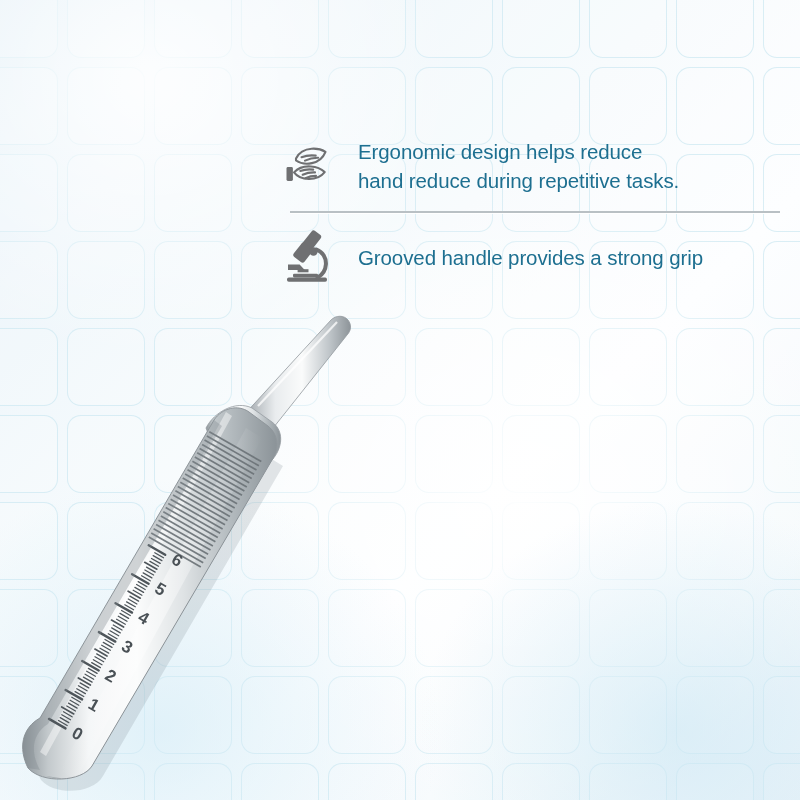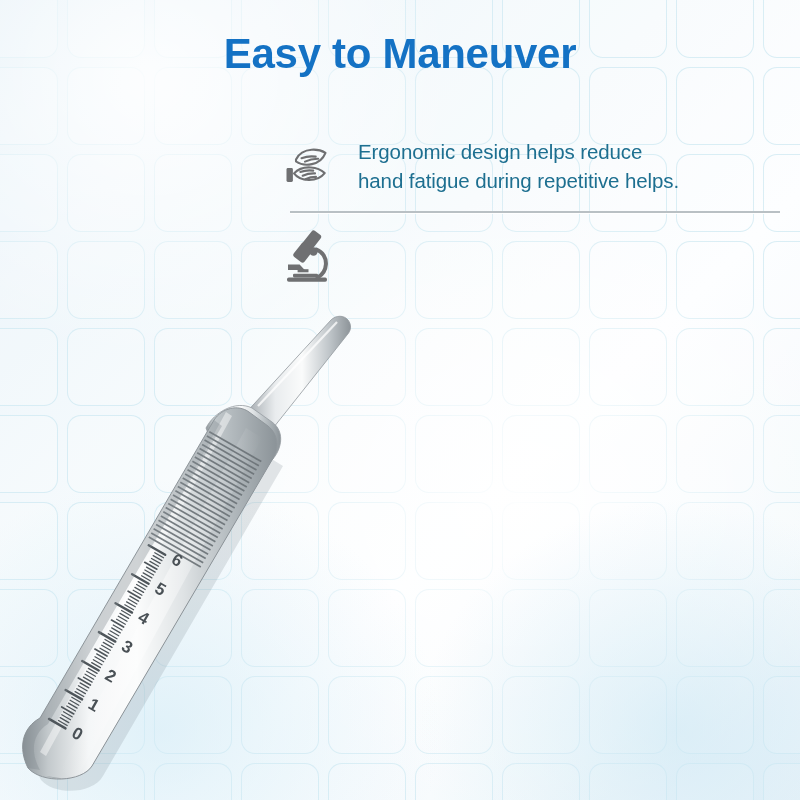--- a/index.html
+++ b/index.html
@@ -82,21 +82,21 @@
 
   
   .features {
     position: absolute;
     left: 282px;
     top: 134px;
     width: 500px;
   }
   .feature-row {
     display: flex;
-    align-items: flex-end;
+    align-items: center;
     gap: 14px;
   }
   .feature-icon {
     flex: 0 0 auto;
     width: 62px;
     height: 58px;
     display: flex;
     align-items: center;
     justify-content: center;
   }
@@ -252,42 +252,41 @@
       <div class="tile" style="left: 522px; top: 783px;"></div>
       <div class="tile" style="left: 609px; top: 783px;"></div>
       <div class="tile" style="left: 696px; top: 783px;"></div>
       <div class="tile" style="left: 783px; top: 783px;"></div>
     </div>
   <div class="bg-glow-tl"></div>
   <div class="bg-glow-center"></div>
   <div class="bg-tint-bl"></div>
   <div class="bg-tint-br"></div>
 
-  <div class="headline">Easy to Maneuver</div>
 
   <div class="features">
 
     <div class="feature-row">
       <div class="feature-icon">
         <svg width="56" height="52" viewBox="0 0 56 52" aria-hidden="true">
           <g fill="none" stroke="#6f7072" stroke-width="2.1" stroke-linejoin="round" stroke-linecap="round">
             <path d="M11 19.5c2.5-5.4 8.6-9.3 15.6-9.8 5.4-.4 10.2.9 13.9 3.1-2.2 5.6-7.2 9.9-13.6 11.3-5.9 1.3-11.7.3-15.9-2.6z"></path>
             <path d="M16.5 18.2c4.2-1.6 9.2-2.2 14.2-1.6"></path>
             <path d="M20 21.6c4-1.9 8.6-2.9 13.2-2.8"></path>
             <path d="M9 33.4c3.9-4.1 10.1-6.4 16.8-5.9 5.7.4 10.6 2.5 13.9 5.6-3.4 4.3-9.2 7-15.9 6.9-6.2-.1-11.7-2.4-14.8-6.6z"></path>
             <path d="M15.3 31.9c3.9-1.4 8.4-1.9 12.9-1.3"></path>
             <path d="M17.7 35.7c3.8-1.7 8.1-2.5 12.3-2.3"></path>
             <path d="M20.4 39.2c3.3-1.5 7-2.3 10.6-2.3"></path>
           </g>
           <rect x="1.5" y="28" width="6.4" height="14" rx="1.4" fill="#6f7072"></rect>
         </svg>
       </div>
       <div class="feature-text">
         <div>Ergonomic design helps reduce</div>
-        <div>hand fatigue during repetitive helps.</div>
+        <div>hand reduce during repetitive tasks.</div>
       </div>
     </div>
 
     <div class="feature-divider"></div>
 
     <div class="feature-row">
       <div class="feature-icon">
         <svg width="56" height="54" viewBox="0 0 56 54" aria-hidden="true">
           <g fill="#6f7072">
             <rect x="20.5" y="1.5" width="11.5" height="21" rx="2.6" transform="rotate(38 26 12)"></rect>
@@ -295,20 +294,21 @@
             <circle cx="28.5" cy="22.5" r="4.2"></circle>
             <path d="M3 35.5h11.6l5.2 5.4H3z"></path>
             <path d="M12.6 40.2h10.9v3.1H12.6z"></path>
             <rect x="8" y="44.8" width="25" height="3.6" rx="1.3"></rect>
             <rect x="2" y="48.6" width="40" height="4.2" rx="1.8"></rect>
           </g>
           <path d="M31.5 20.5c6.4 2.5 9.8 8.6 9.4 14.8-.3 5.4-3.4 10.3-8.3 13.2" fill="none" stroke="#6f7072" stroke-width="4" stroke-linecap="round"></path>
         </svg>
       </div>
       <div class="feature-text">
+        <div>Grooved handle provides a strong grip</div>
       </div>
     </div>
 
   </div>
 
   <div class="scalpel-wrap">
     <svg width="580" height="500" viewBox="0 0 580 500" aria-hidden="true">
       <defs>
         <linearGradient id="steelGrad" x1="0" y1="0" x2="1" y2="0">
           <stop offset="0%" stop-color="#8e969b"></stop>

